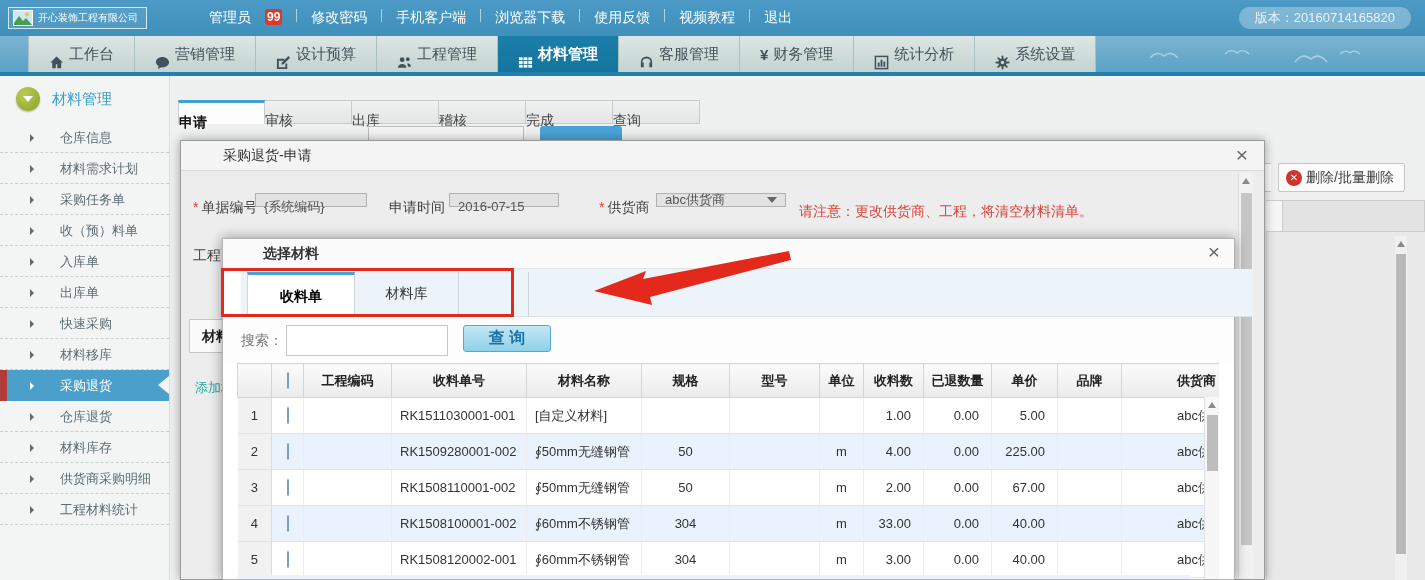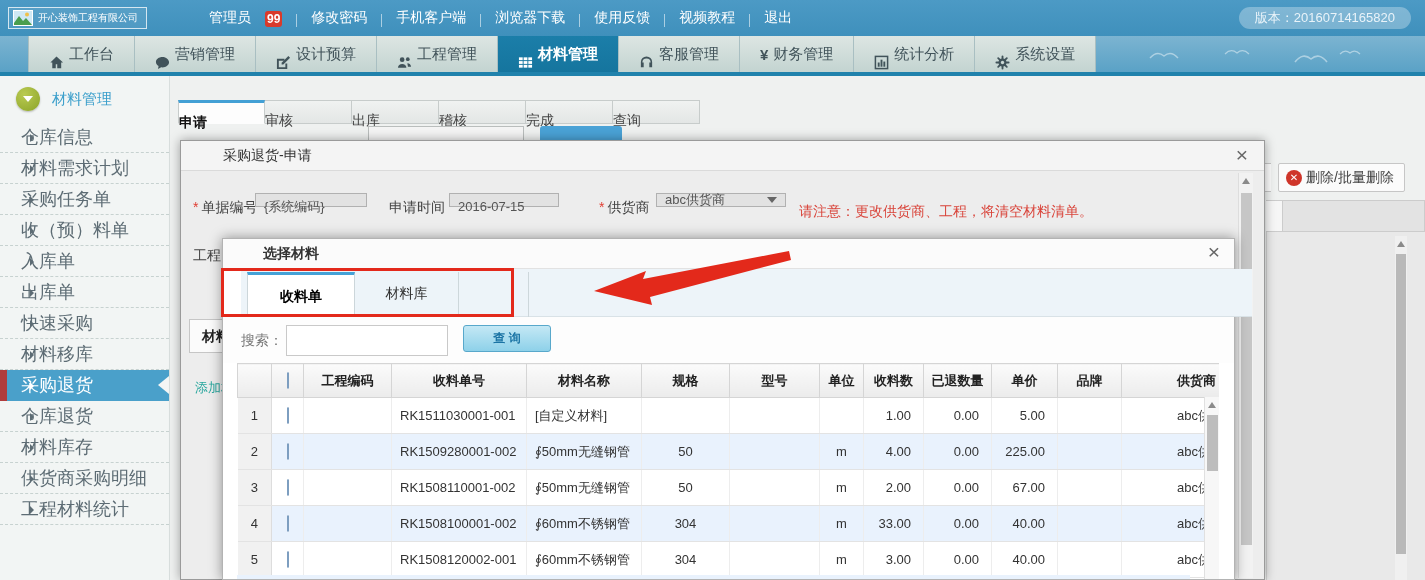--- a/index.html
+++ b/index.html
@@ -6,21 +6,21 @@
 html,body { width:1425px; height:580px; overflow:hidden; }
 body { font-family:"Liberation Sans","DejaVu Sans",sans-serif; font-size:13px; color:#333; background:#eceeed; }
 #page { position:relative; width:1425px; height:580px; overflow:hidden; background:#eff1f0; }
 
 
 .topbar { position:absolute; left:0; top:0; width:1425px; height:36px;
   background:linear-gradient(#4c9ac5,#3f90bc); display:flex; align-items:center; color:#fff; }
 .logo-box { margin-left:8px; display:flex; align-items:center; gap:5px; border:1px solid rgba(255,255,255,.75);
   padding:2px 8px 2px 4px; background:rgba(255,255,255,.08); font-size:10px; }
 .logo-pic { width:20px; height:16px; display:inline-block; }
-.tb-menu { display:flex; align-items:flex-end; gap:14px; margin-left:62px; font-size:14px; }
+.tb-menu { display:flex; align-items:flex-start; gap:14px; margin-left:62px; font-size:14px; }
 .tb-sep { width:1px; height:13px; background:rgba(255,255,255,.55); }
 .tb-item { cursor:pointer; white-space:nowrap; }
 .badge { background:#d93a2b; color:#fff; border-radius:3px; padding:1px 2px; font-size:12px; font-weight:bold; }
 .version-pill { position:absolute; right:14px; top:7px; height:22px; line-height:22px; padding:0 16px;
   background:rgba(255,255,255,.30); border-radius:11px; color:#e9f3f9; font-size:13px; }
 
 
 .navbar { position:absolute; left:0; top:36px; width:1425px; height:40px;
   background:linear-gradient(#7cb4d1,#5aa2c6); border-bottom:4px solid #2082ac; display:flex; }
 .nav-tab { height:36px; line-height:36px; padding:0 20px; font-size:15px; color:#41535a;
@@ -31,21 +31,21 @@
 .yen-ic { font-size:15px; font-weight:bold; line-height:15px; }
 .birds { position:absolute; right:60px; top:8px; opacity:.45; }
 
 
 .sidebar { position:absolute; left:0; top:76px; width:170px; height:504px; background:#f2f5f4; border-right:1px solid #d8dedd; }
 .sb-head { height:46px; display:flex; align-items:center; gap:12px; padding-left:16px; }
 .sb-circle { width:24px; height:24px; border-radius:50%; background:radial-gradient(circle at 35% 30%,#b9ca52,#8ca428);
   display:flex; align-items:center; justify-content:center; box-shadow:0 1px 2px rgba(0,0,0,.25); }
 .sb-chev { width:0; height:0; border-left:5px solid transparent; border-right:5px solid transparent; border-top:6px solid #fff; }
 .sb-title { color:#3b9fcb; font-size:15px; }
-.sb-item { position:relative; height:31px; line-height:31px; padding-left:21px; color:#5d6c74; font-size:18px;
+.sb-item { position:relative; height:31px; line-height:31px; padding-left:60px; color:#5d6c74; font-size:13px;
   border-bottom:1px dashed #c7d2d0; cursor:pointer; white-space:nowrap; }
 .sb-arrow { position:absolute; left:30px; top:12px; width:0; height:0;
   border-left:4px solid #5d6c74; border-top:4px solid transparent; border-bottom:4px solid transparent; }
 .sb-item.active { background:#4aa0ca; color:#fff; border-bottom:1px solid #4aa0ca; }
 .sb-item.active .sb-arrow { border-left-color:#fff; }
 .sb-redbar { position:absolute; left:0; top:0; width:7px; height:31px; background:#b03c3c; }
 .sb-notch { position:absolute; right:0; top:6px; width:0; height:0;
   border-top:9px solid transparent; border-bottom:9px solid transparent; border-right:11px solid #f4f6f5; }
 
 
@@ -102,21 +102,21 @@
 .p-tab { position:absolute; top:3px; height:45px; line-height:43px; text-align:center; font-size:14px; cursor:pointer; }
 .p-tab.active { left:6px; width:108px; background:#fff; border-top:3px solid #45a2d7; border-left:1px solid #ccd6da;
   border-right:1px solid #ccd6da; font-weight:bold; color:#000; }
 .p-tab.idle { left:114px; width:104px; color:#333; border-right:1px solid #cdd7db; }
 .p-stub { position:absolute; left:218px; top:3px; width:70px; height:45px; border-right:1px solid #cdd7db; }
 .searchrow { position:absolute; left:0; top:78px; width:100%; height:46px; background:#fdfdfd; }
 .s-label { position:absolute; left:18px; top:8px; line-height:30px; color:#777; font-size:14px; }
 .s-input { position:absolute; left:63px; top:8px; width:162px; height:31px; border:1px solid #c9c9c9; background:#fff;
   font-size:13px; padding:0 6px; outline:none; }
 .s-btn { position:absolute; left:240px; top:8px; width:88px; height:27px; background:linear-gradient(#c4e8f5,#8ed1e9);
-  border:1px solid #58a8cb; border-radius:3px; color:#1a73a4; font-weight:bold; font-size:12px; cursor:pointer; }
+  border:1px solid #58a8cb; border-radius:3px; color:#1a73a4; font-weight:bold; font-size:16px; cursor:pointer; }
 .tablewrap { position:absolute; left:14px; top:124px; width:982px; bottom:0; overflow:hidden; }
 table.grid { border-collapse:collapse; table-layout:fixed; width:1134px; background:#fff; }
 table.grid th { height:34px; background:linear-gradient(#fbfbfb,#ebebeb); border:1px solid #d5d5d5; border-left:none;
   font-size:13px; color:#222; font-weight:bold; }
 table.grid th:first-child { border-left:1px solid #d5d5d5; }
 table.grid td { height:36px; border-bottom:1px solid #e3e3e3; border-right:1px solid #ededed; font-size:13px; color:#333;
   overflow:hidden; white-space:nowrap; }
 tr.alt td { background:#e9f2fd; }
 td.c-num { background:#f1f1f1 !important; color:#555; text-align:center; border-right:1px solid #ddd !important; }
 .cb { width:14px; height:14px; border:1px solid #7d9ec0; background:#fff; margin:0 auto; border-radius:1px; cursor:pointer; }

